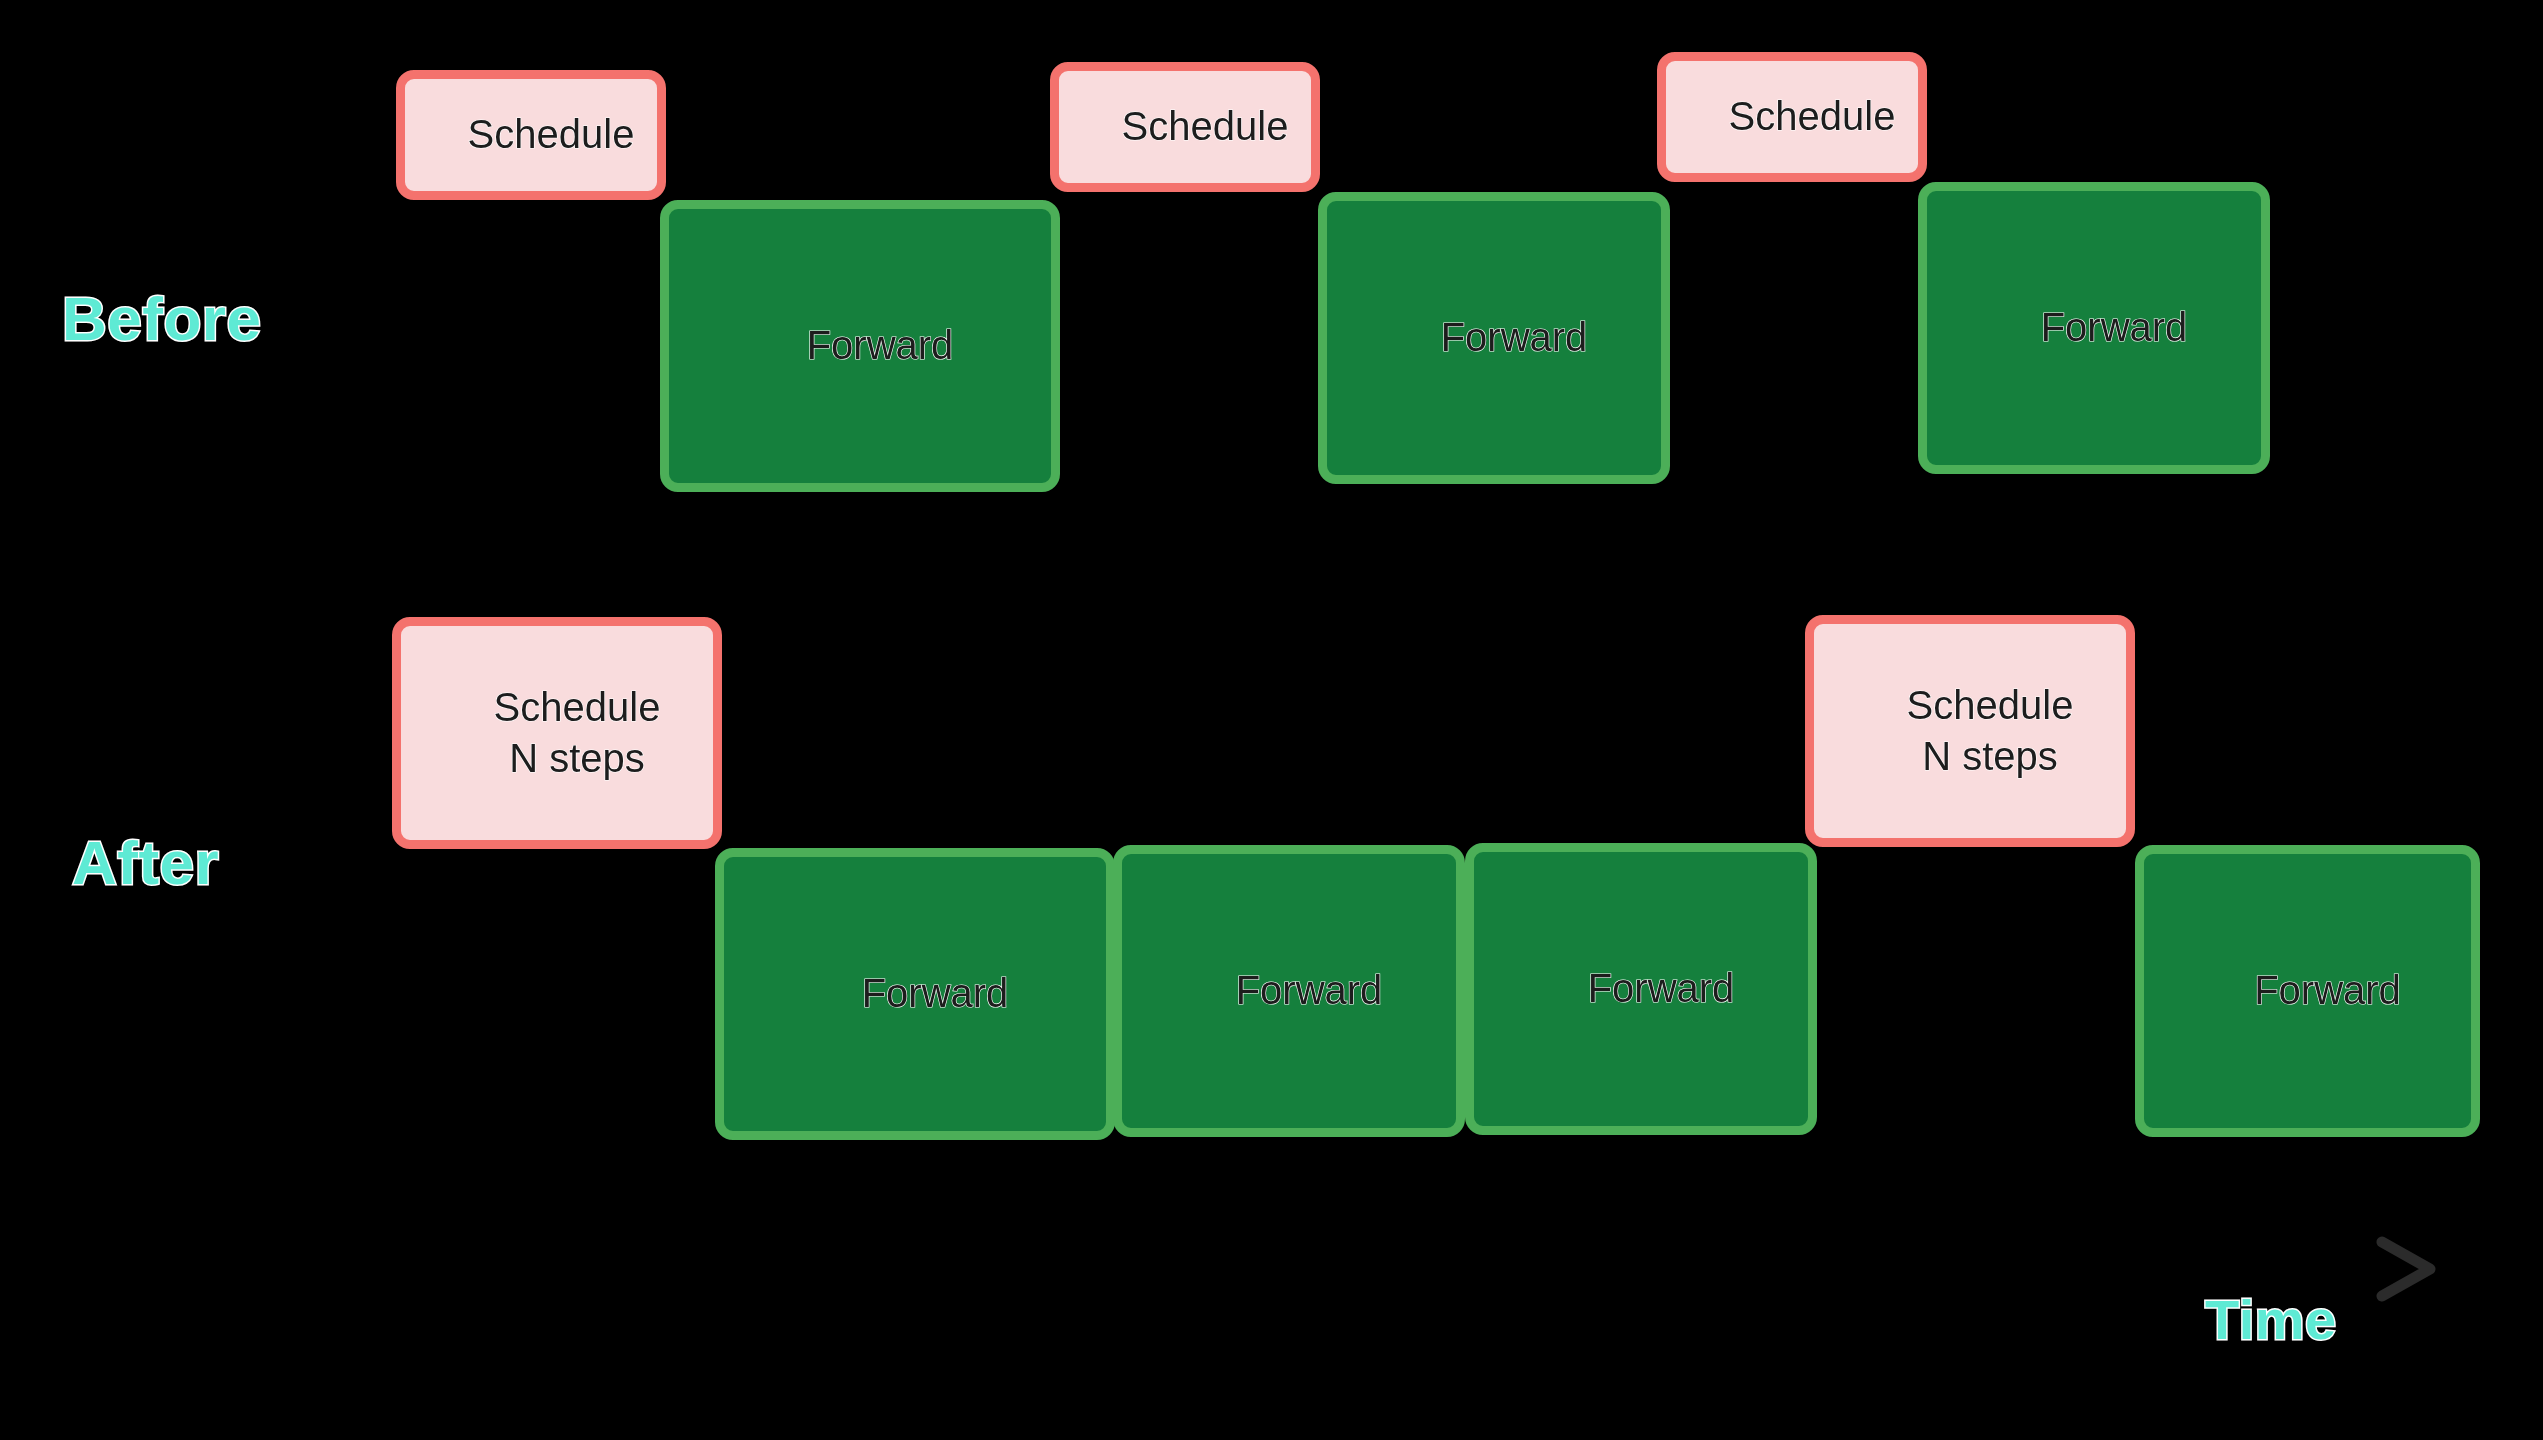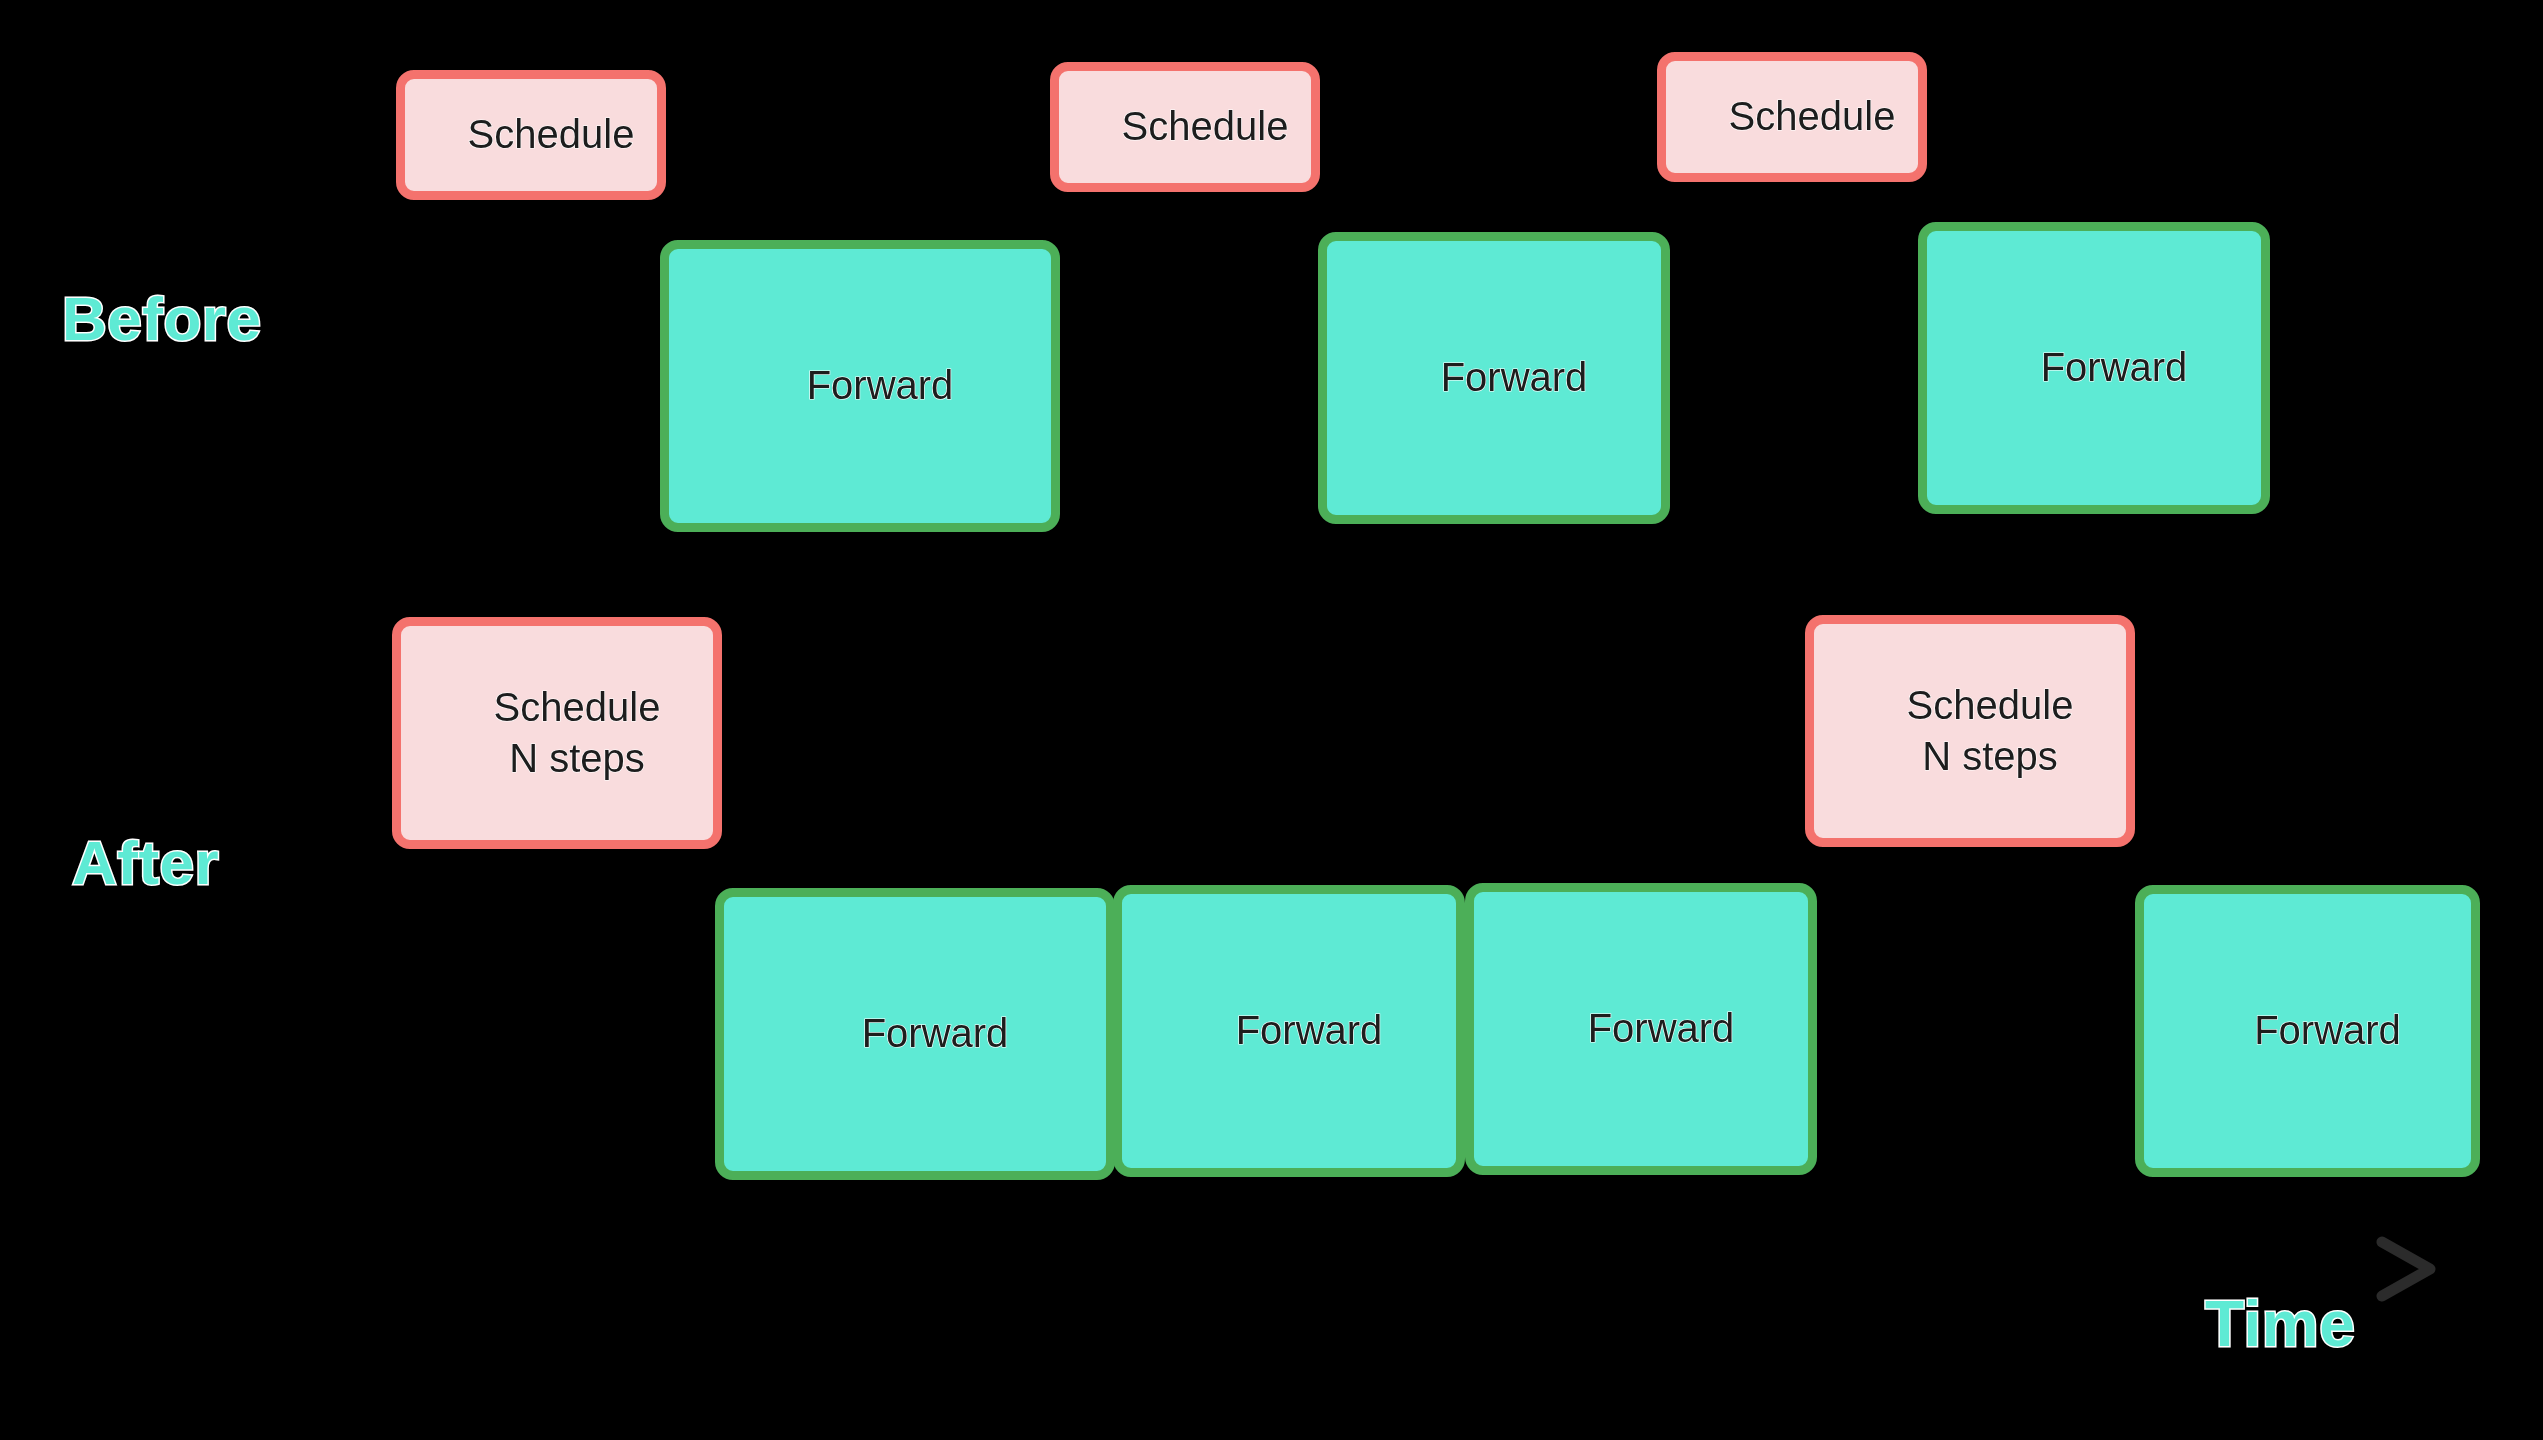--- a/index.html
+++ b/index.html
@@ -17,21 +17,21 @@
     font-weight:700;
     color:#5eead4;
     -webkit-text-stroke:3px #ffffff;
     paint-order:stroke fill;
     letter-spacing:0.5px;
     white-space:nowrap;
     line-height:1;
   }
   #label-before{left:62px;top:288px;font-size:62px;}
   #label-after{left:72px;top:832px;font-size:62px;}
-  #label-time{left:2205px;top:1292px;font-size:64px;}
+  #label-time{left:2205px;top:1292px;font-size:56px;}
 
   
   .node{
     position:absolute;
     box-sizing:border-box;
     display:flex;
     align-items:center;
     justify-content:center;
     text-align:center;
     border-radius:18px;
@@ -42,24 +42,23 @@
     -webkit-text-stroke:1.2px #ffffff;
     paint-order:stroke fill;
     padding-left:40px;
   }
   .node.schedule{
     background:#f9dcdd;
     border:9px solid #f4726d;
     z-index:3;
   }
   .node.forward{
-    background:#5eead4;
+    background:#15803d;
     border:9px solid #4caf58;
     z-index:2;
-    margin-top:40px;
   }
   .node .txt{display:block;white-space:pre-line;}
 
   
   #time-axis{position:absolute;left:0;top:1225px;width:2543px;height:95px;}
 </style>
 </head>
 <body>
 
 <div id="stage">

